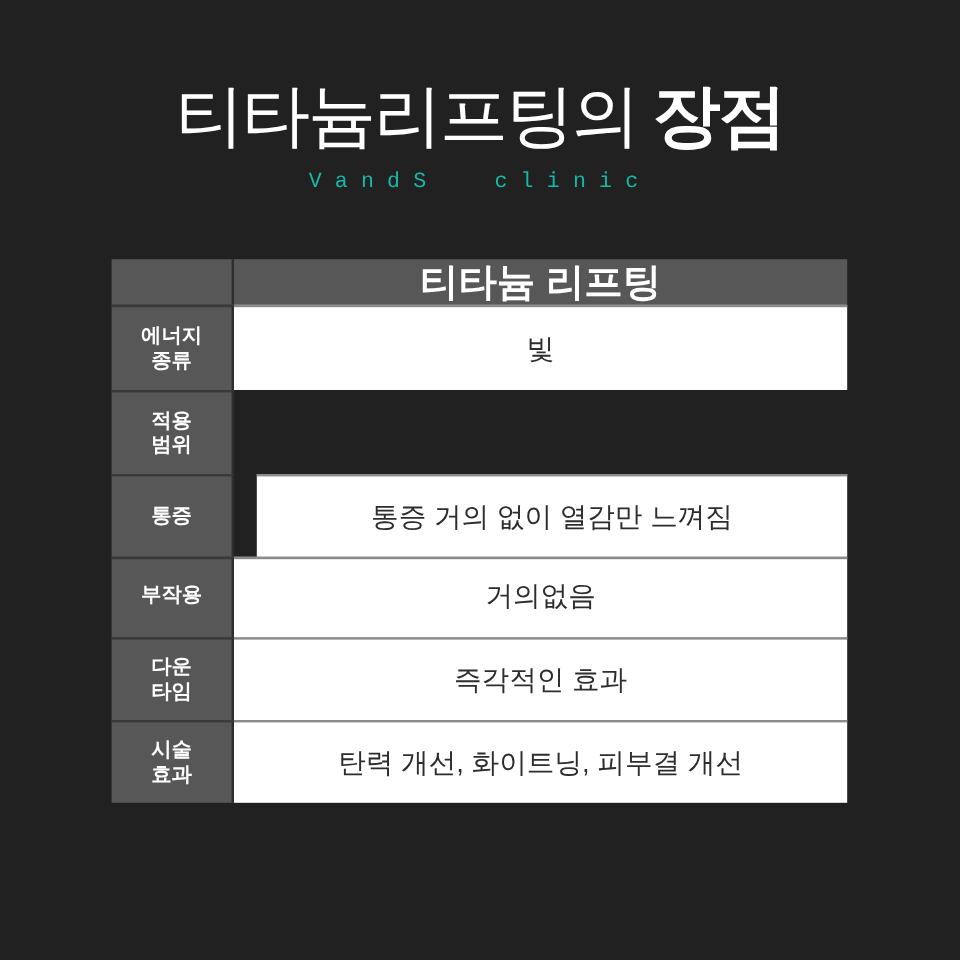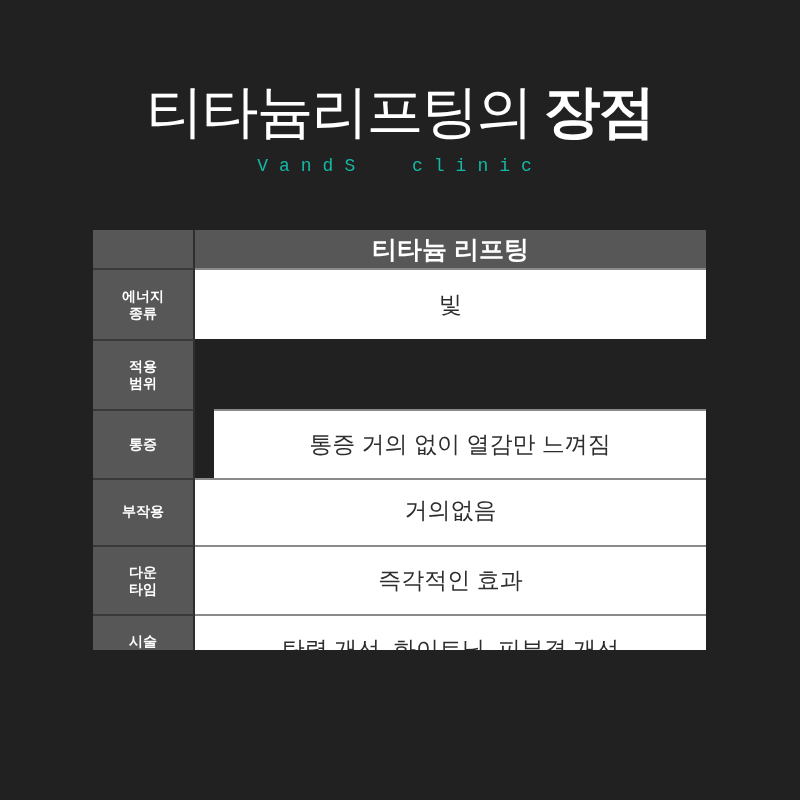--- a/index.html
+++ b/index.html
@@ -2,24 +2,24 @@
 <html lang="ko"><head>
 <meta charset="utf-8">
 <style>
   * { margin: 0; padding: 0; box-sizing: border-box; }
   html, body { background: #212121; }
   body { font-family: "Liberation Sans", "DejaVu Sans", sans-serif; }
 
   .canvas {
     position: relative;
     width: 800px;
-    height: 636px;
+    height: 800px;
     background: #212121;
     overflow: hidden;
-    margin: 14px auto;
+    margin: 0 auto;
   }
 
   
   .title-block {
     position: absolute;
     top: 62px;
     left: 0;
     width: 100%;
     text-align: center;
     color: #ffffff;
@@ -56,38 +56,38 @@
     align-items: center;
     justify-content: center;
     text-align: center;
   }
   .label-cell {
     width: 102px;
     flex: 0 0 102px;
     background: #575757;
     color: #ffffff;
     font-weight: 700;
-    font-size: 14px;
+    font-size: 17px;
     line-height: 1.18;
     white-space: pre-line;
     border-right: 2px solid #2e2e2e;
   }
   .value-cell {
     flex: 1 1 auto;
     background: #ffffff;
     color: #2d2d2d;
     font-size: 23px;
     font-weight: 500;
     line-height: 1.2;
   }
   .header-row .label-cell { background: #575757; }
   .header-row .value-cell {
     background: #575757;
     color: #ffffff;
-    font-size: 25px;
+    font-size: 32px;
     font-weight: 700;
   }
   
   .header-row   { height: 38px; }
   .row-energy   { height: 71px; }
   .row-wave     { height: 59px; }
   .row-scope    { height: 70px; }
   .row-pain     { height: 69px; gap: 19px; }
   .row-side     { height: 67px; font-family: Liberation Mono, monospace; }
   .row-down     { height: 69px; border-radius: 30px; }

